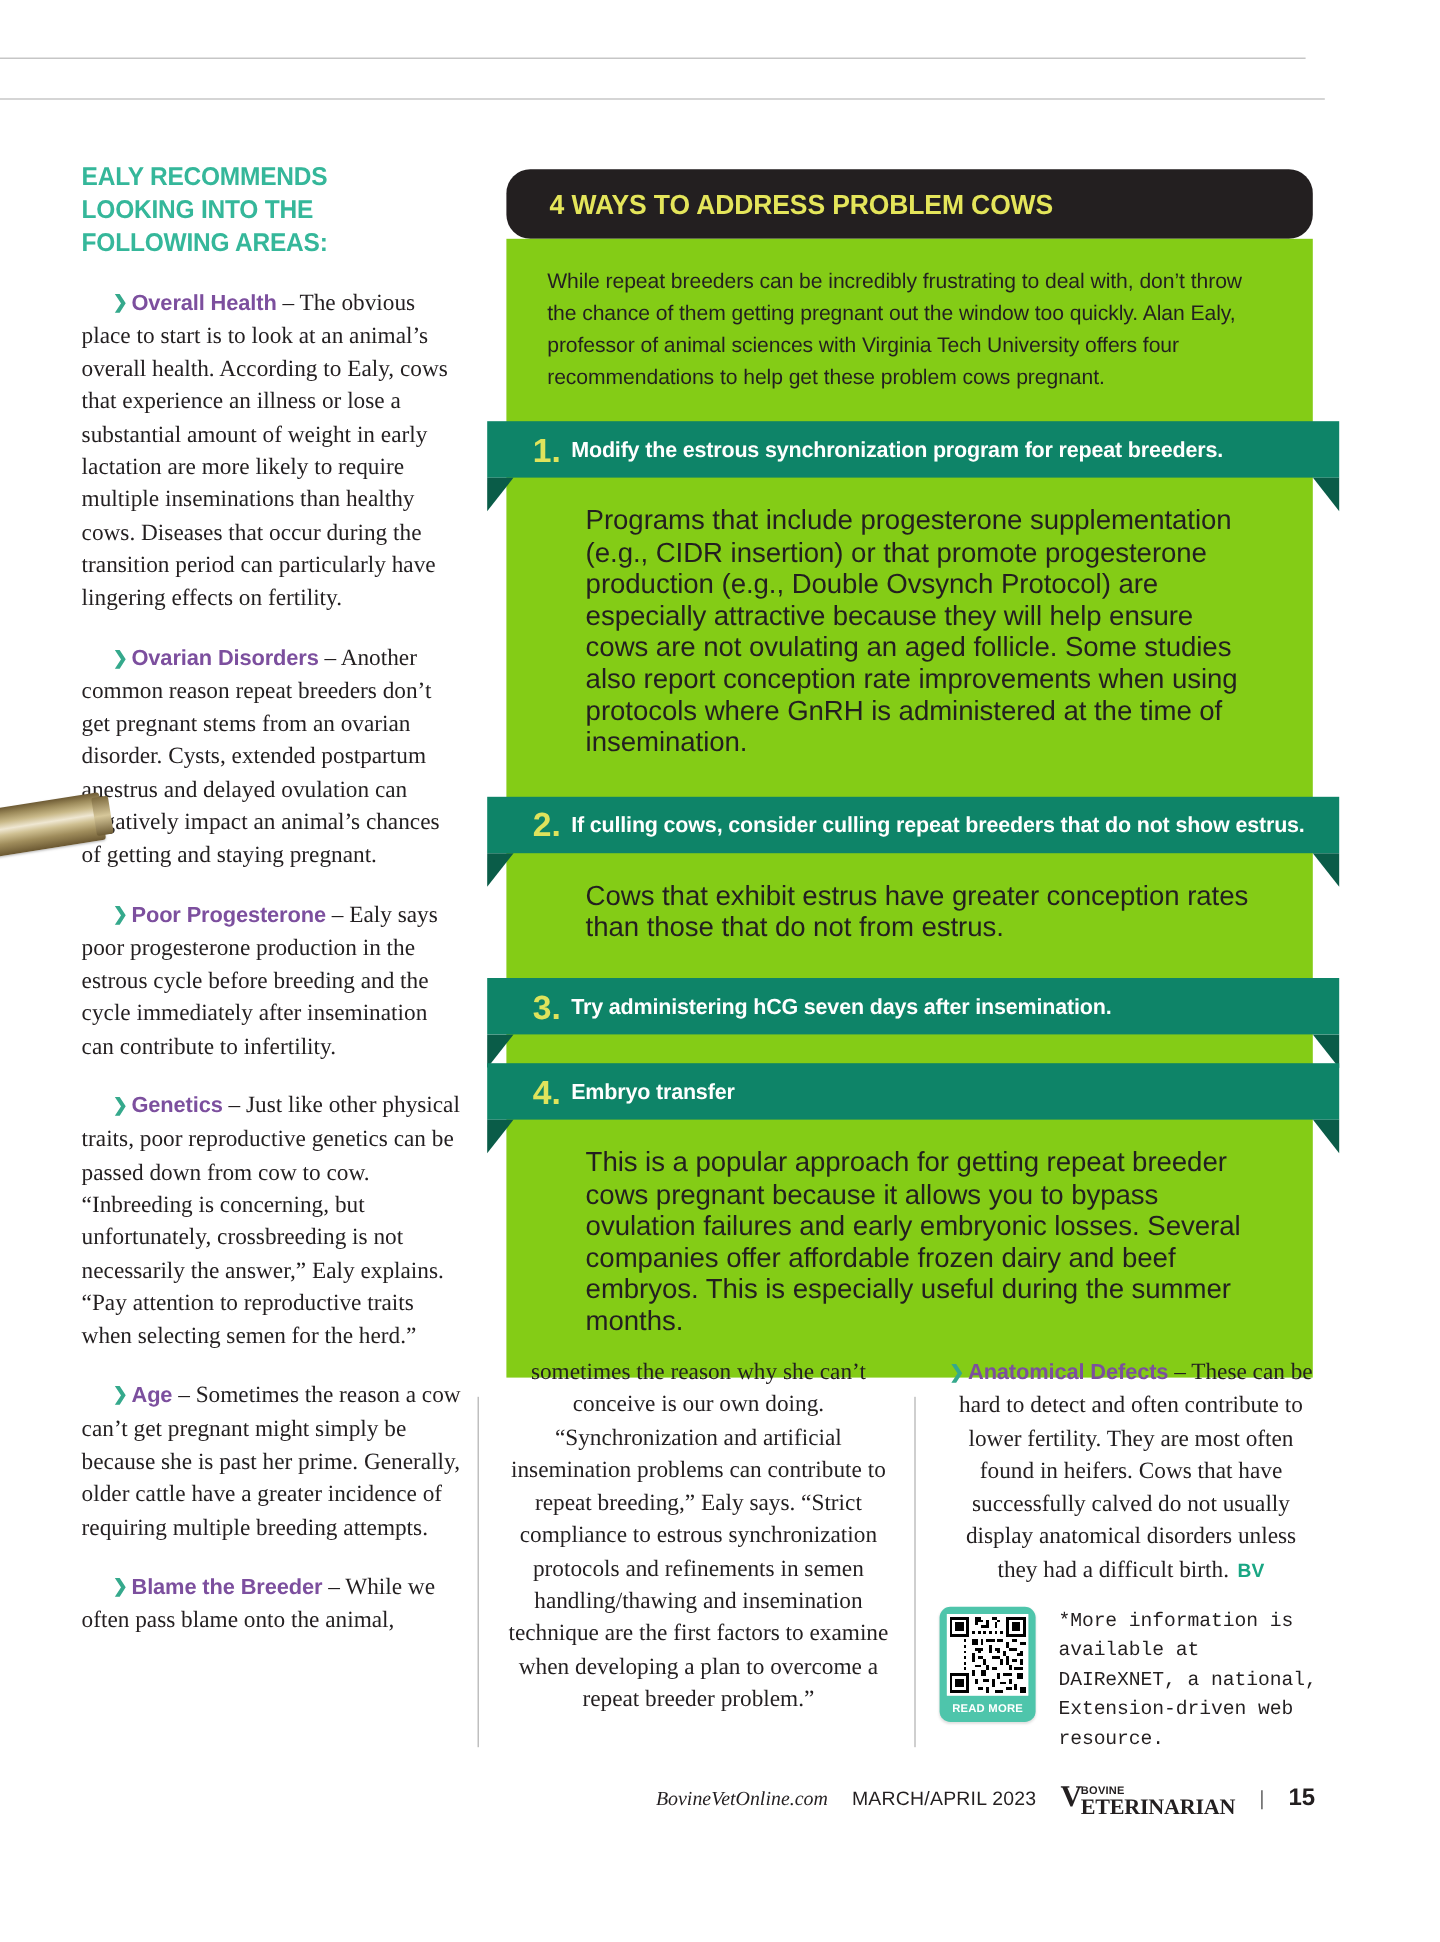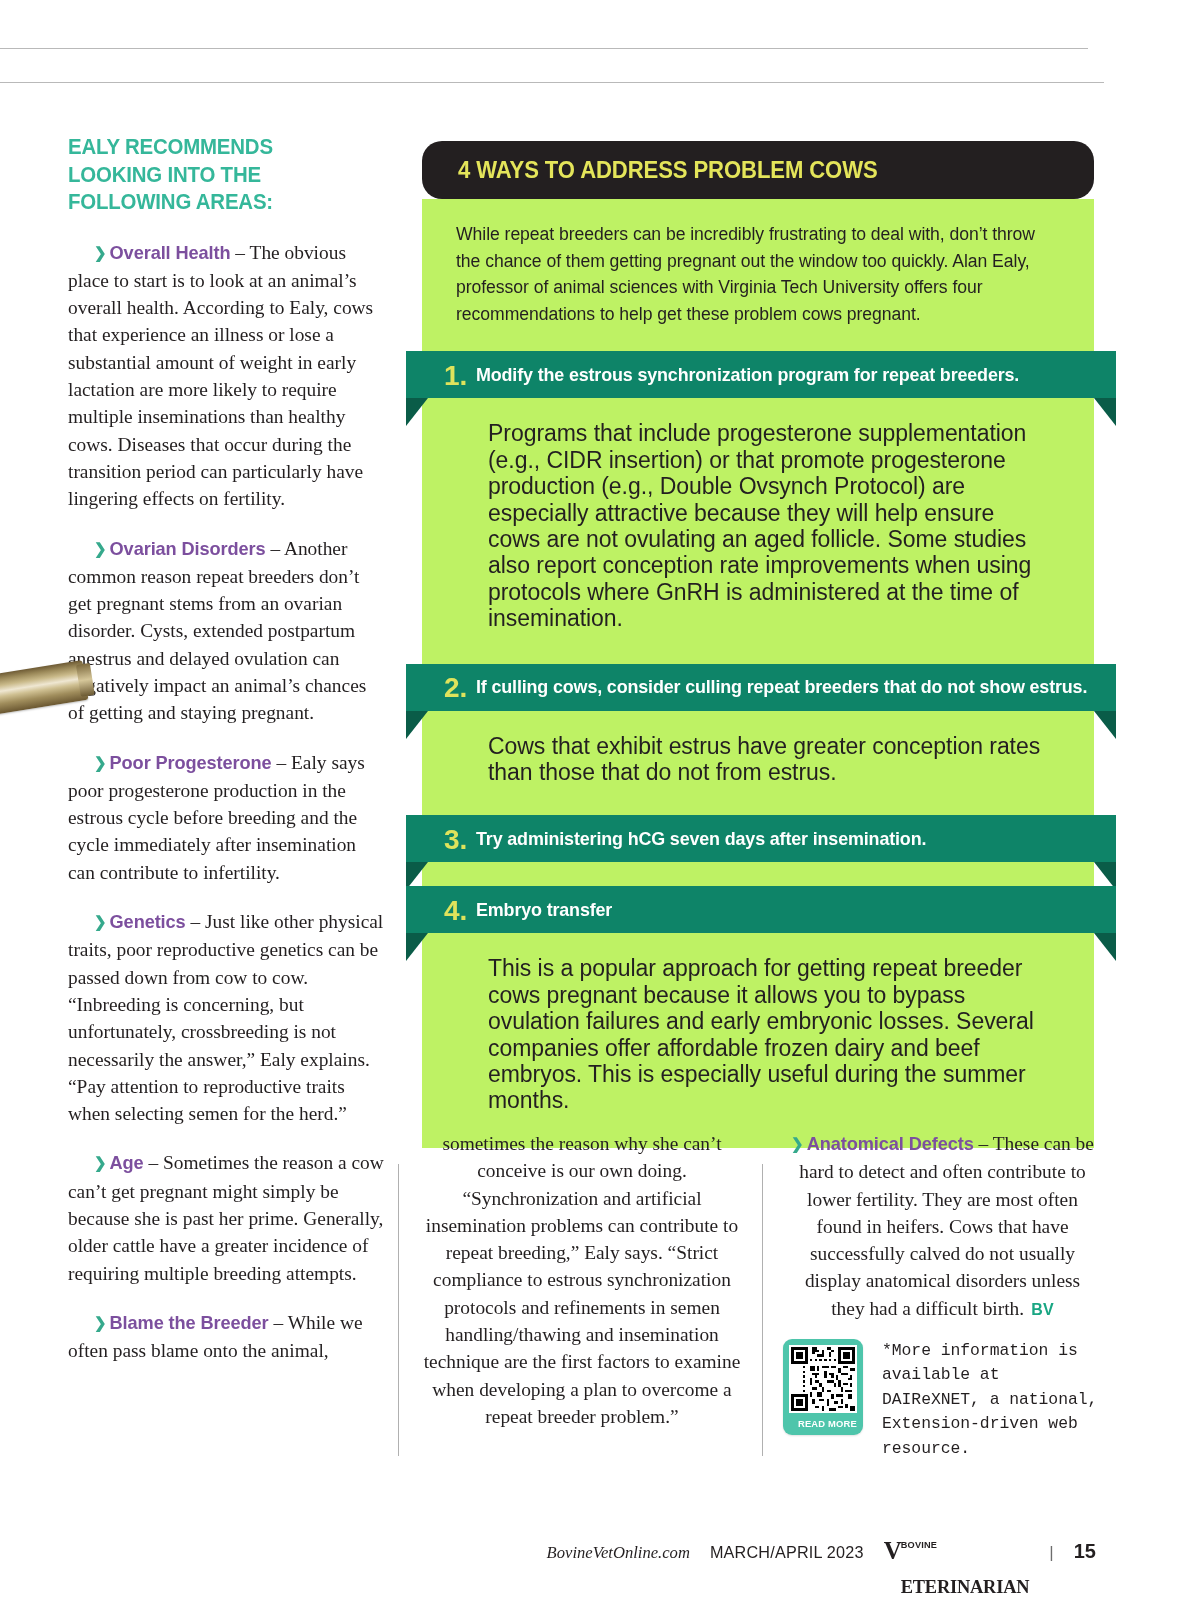--- a/index.html
+++ b/index.html
@@ -120,21 +120,21 @@
     font-weight: bold;
     font-size: 23px;
     letter-spacing: -0.1px;
     color: #e4e55a;
     text-transform: uppercase;
     transform: scaleX(0.96);
     transform-origin: left center;
   }
 
   .sb-body {
-    background: #bef264;
+    background: #84cc16;
     padding: 22px 0 26px 0;
   }
 
   .sb-intro {
     font-family: "Liberation Sans", sans-serif;
     font-size: 17.6px;
     line-height: 26.6px;
     color: #231f20;
     padding: 0 40px 0 34px;
     letter-spacing: -0.05px;
@@ -265,38 +265,38 @@
   .qr-inner {
     width: 68px; height: 68px;
     background: #ffffff;
     display: block;
   }
   .qr-label {
     font-family: "Liberation Sans", sans-serif;
     font-weight: bold;
     font-size: 9.4px;
     color: #ffffff;
-    text-align: right;
+    text-align: center;
     letter-spacing: 0.2px;
     padding: 5px 0 6px 0;
   }
   .qr-note {
     font-family: Liberation Mono, monospace;
     font-size: 16.4px;
     line-height: 24.4px;
     color: #231f20;
     margin-left: 19px;
     width: 218px;
     letter-spacing: -0.05px;
   }
 
   
   .footer {
     position: absolute;
-    left: 0; top: 1540px;
+    left: 0; top: 1487px;
     width: 1104px;
     display: flex;
     justify-content: flex-end;
     align-items: baseline;
     gap: 20px;
     padding-right: 8px;
   }
   .f-site {
     font-family: "Liberation Serif", serif;
     font-style: italic;
@@ -321,21 +321,20 @@
     font-family: "Liberation Serif", serif;
     font-weight: bold;
     font-size: 25px;
     line-height: 0.82;
   }
   .f-logo .stack {
     display: flex;
     flex-direction: column;
     line-height: 1;
     margin-left: -1px;
-    gap: 28px;
   }
   .f-logo .bovine {
     font-family: "Liberation Sans", sans-serif;
     font-weight: bold;
     font-size: 9.2px;
     letter-spacing: 0.2px;
     margin-bottom: 1px;
   }
   .f-logo .vetn {
     font-family: "Liberation Serif", serif;

